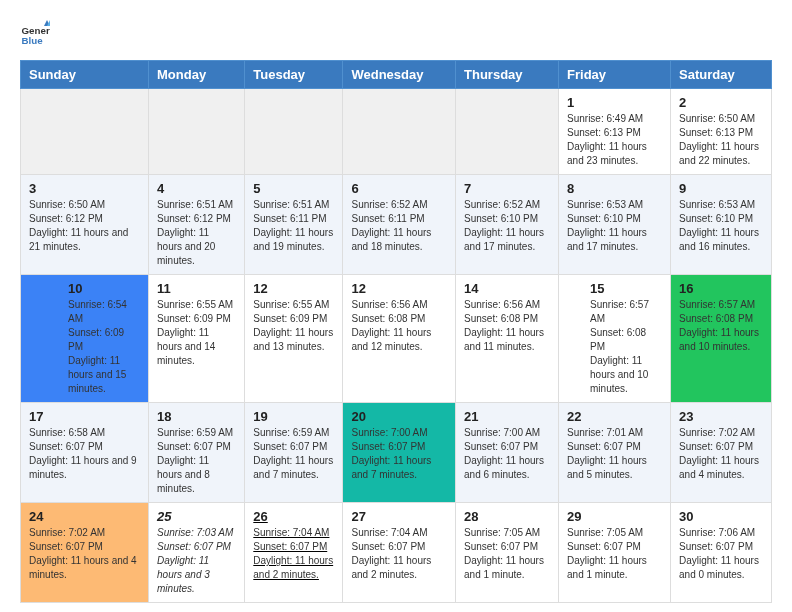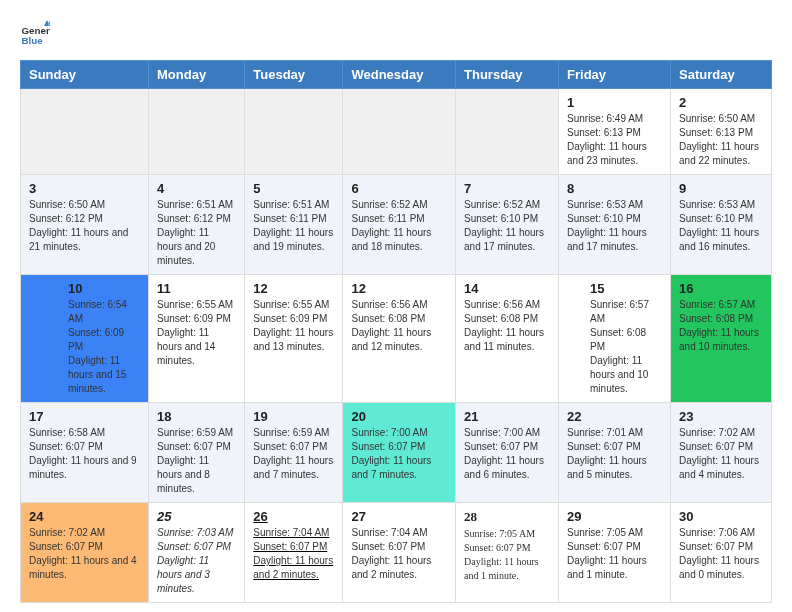--- a/index.html
+++ b/index.html
@@ -201,21 +201,21 @@
           <div class="day-info">Sunrise: 6:58 AM<br>Sunset: 6:07 PM<br>Daylight: 11 hours and 9 minutes.</div>
         </td>
         <td style="background: rgb(240, 244, 250);">
           <span class="day-num">18</span>
           <div class="day-info">Sunrise: 6:59 AM<br>Sunset: 6:07 PM<br>Daylight: 11 hours and 8 minutes.</div>
         </td>
         <td style="background: rgb(240, 244, 250);">
           <span class="day-num">19</span>
           <div class="day-info">Sunrise: 6:59 AM<br>Sunset: 6:07 PM<br>Daylight: 11 hours and 7 minutes.</div>
         </td>
-        <td style="background: #5eead4; margin-top: 19px;">
+        <td style="background: #14b8a6; margin-top: 19px;">
           <span class="day-num">20</span>
           <div class="day-info">Sunrise: 7:00 AM<br>Sunset: 6:07 PM<br>Daylight: 11 hours and 7 minutes.</div>
         </td>
         <td style="background: rgb(240, 244, 250);">
           <span class="day-num">21</span>
           <div class="day-info">Sunrise: 7:00 AM<br>Sunset: 6:07 PM<br>Daylight: 11 hours and 6 minutes.</div>
         </td>
         <td style="background: rgb(240, 244, 250);">
           <span class="day-num">22</span>
           <div class="day-info">Sunrise: 7:01 AM<br>Sunset: 6:07 PM<br>Daylight: 11 hours and 5 minutes.</div>
@@ -235,21 +235,21 @@
           <div class="day-info">Sunrise: 7:03 AM<br>Sunset: 6:07 PM<br>Daylight: 11 hours and 3 minutes.</div>
         </td>
         <td style="background: rgb(255, 255, 255); text-decoration: underline;">
           <span class="day-num">26</span>
           <div class="day-info">Sunrise: 7:04 AM<br>Sunset: 6:07 PM<br>Daylight: 11 hours and 2 minutes.</div>
         </td>
         <td style="background: rgb(255, 255, 255);">
           <span class="day-num">27</span>
           <div class="day-info">Sunrise: 7:04 AM<br>Sunset: 6:07 PM<br>Daylight: 11 hours and 2 minutes.</div>
         </td>
-        <td style="background: rgb(255, 255, 255); font-family: Liberation Serif, serif;">
+        <td style="background: rgb(255, 255, 255);">
           <span class="day-num">28</span>
           <div class="day-info">Sunrise: 7:05 AM<br>Sunset: 6:07 PM<br>Daylight: 11 hours and 1 minute.</div>
         </td>
         <td style="background: rgb(255, 255, 255);">
           <span class="day-num">29</span>
           <div class="day-info">Sunrise: 7:05 AM<br>Sunset: 6:07 PM<br>Daylight: 11 hours and 1 minute.</div>
         </td>
         <td style="background: rgb(255, 255, 255);">
           <span class="day-num">30</span>
           <div class="day-info">Sunrise: 7:06 AM<br>Sunset: 6:07 PM<br>Daylight: 11 hours and 0 minutes.</div>

